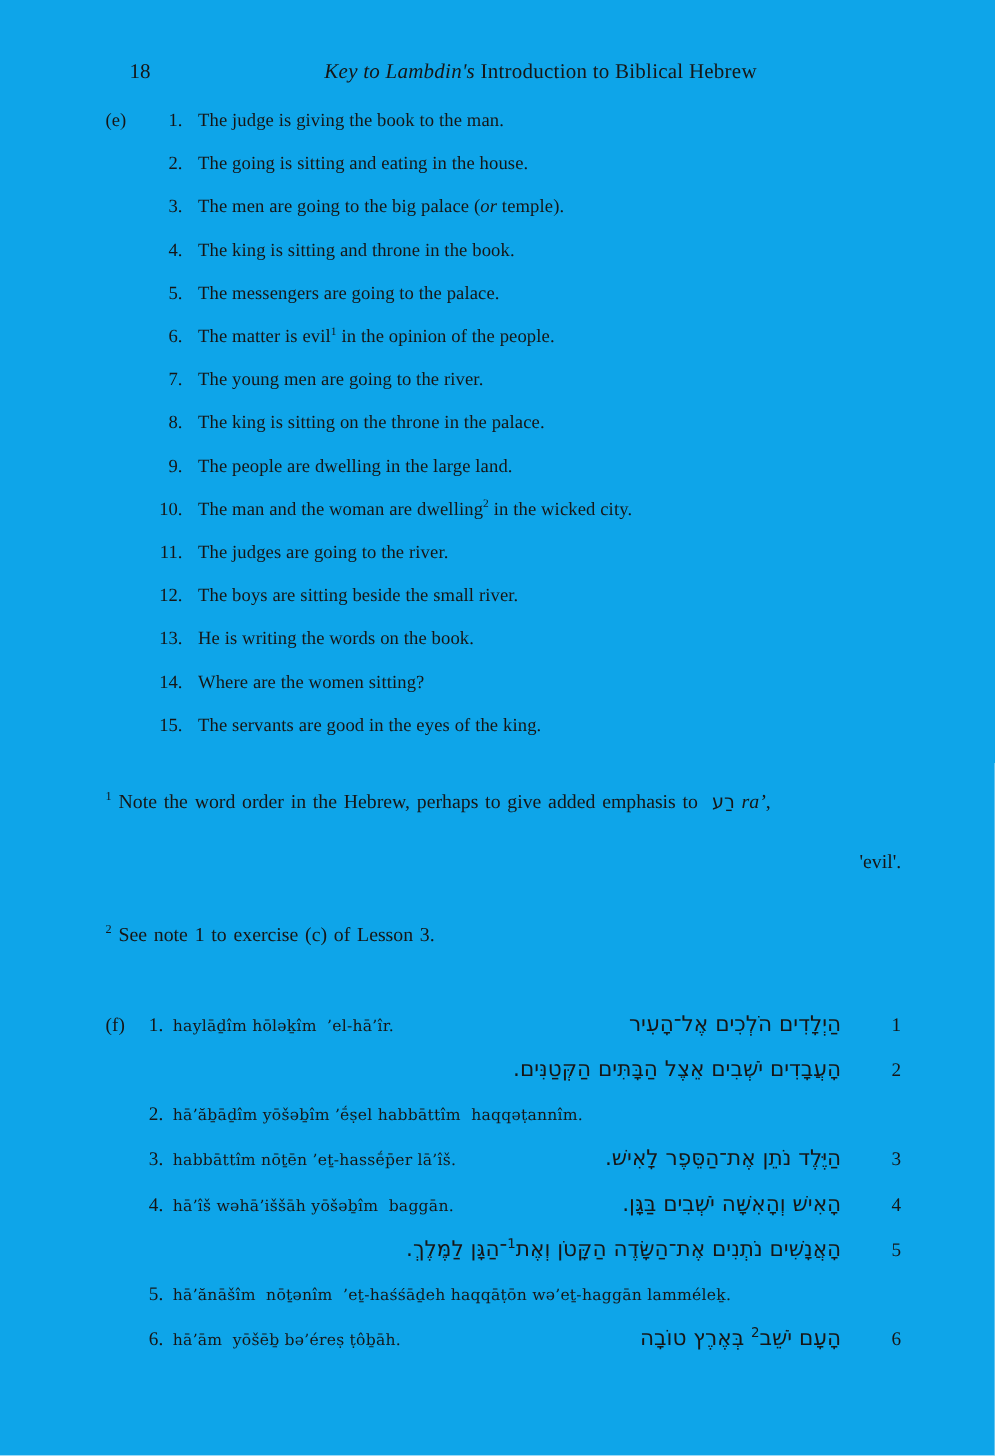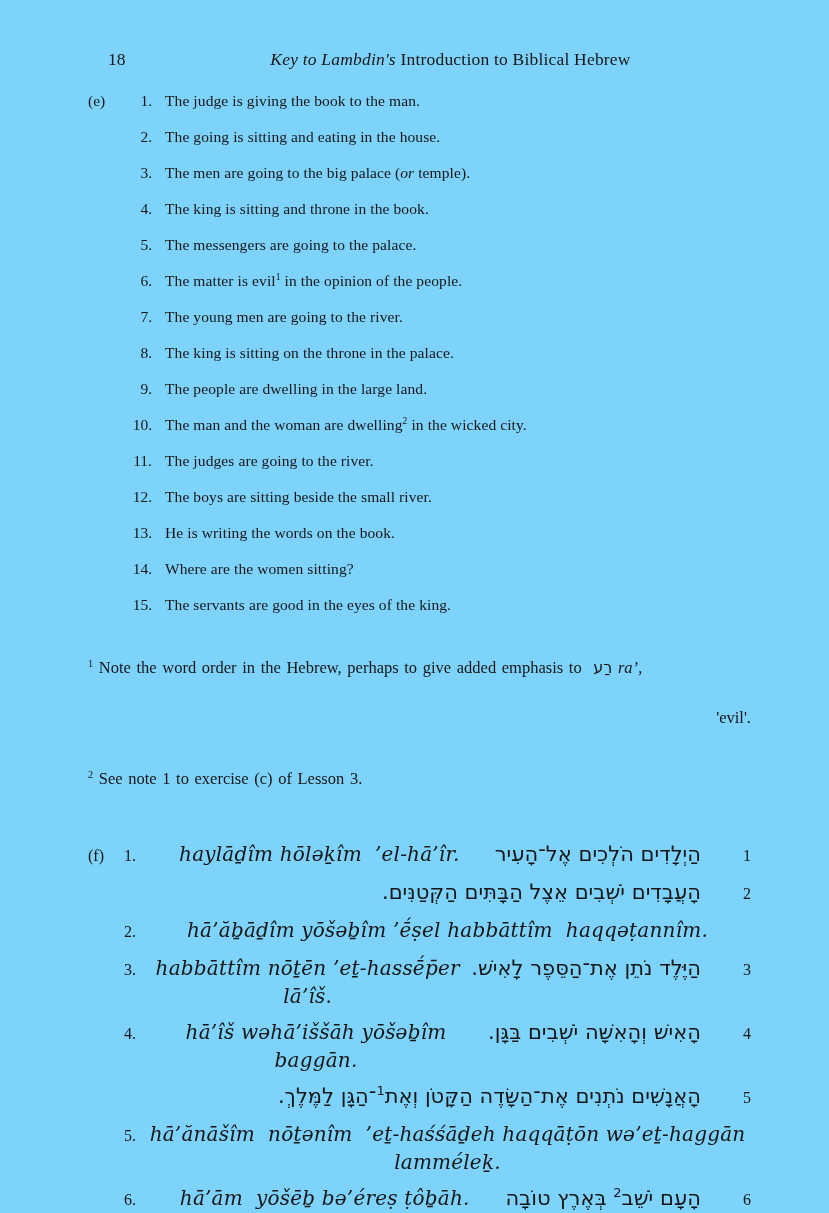--- a/index.html
+++ b/index.html
@@ -1,21 +1,21 @@
 <!DOCTYPE html>
 <html><head>
 <meta charset="utf-8">
 <style>
   html, body { margin: 0; padding: 0; background: #ffffff; }
   .page {
     position: relative;
     width: 829px;
     height: 1213px;
     box-sizing: border-box;
-    background: #7dd3fc;
+    background: #0ea5e9;
     color: #161616;
     font-family: "Liberation Serif", "DejaVu Serif", serif;
     padding: 48px 78px 0 88px;
     overflow: hidden;
   }
   sup { font-size: 0.62em; vertical-align: super; line-height: 0; }
 
   
   .header { display: flex; line-height: 22px; font-size: 17.5px; }
   .page-num { width: 62px; padding-left: 20px; box-sizing: border-box; }
@@ -37,31 +37,29 @@
   .fn-heb { font-family: "DejaVu Sans", sans-serif; font-size: 16px; margin-left: 6px; }
 
   
   .section-f { margin-top: 50px; }
   .f-row { display: flex; align-items: baseline; line-height: 28px; margin-bottom: 8px; }
   .f-label { width: 32px; font-size: 16px; }
   .f-tnum { width: 16px; text-align: right; font-size: 16px; }
   .f-translit {
     flex: 1;
     padding-left: 8px;
-    font-style: italic;
-    font-size: 20px;
+    font-size: 13px;
     letter-spacing: 0.2px;
     white-space: pre-wrap;
     font-family: "DejaVu Serif", "Liberation Serif", serif;
-    text-align: center;
   }
   .f-hebrew {
     text-align: right;
     font-family: "DejaVu Sans", sans-serif;
-    font-size: 21px;
+    font-size: 18px;
   }
   .f-num { width: 14px; margin-left: 36px; text-align: right; font-size: 16px; }
 </style>
 </head>
 <body>
 
 <div class="page">
 
   <div class="header">
     <span class="page-num">18</span>

